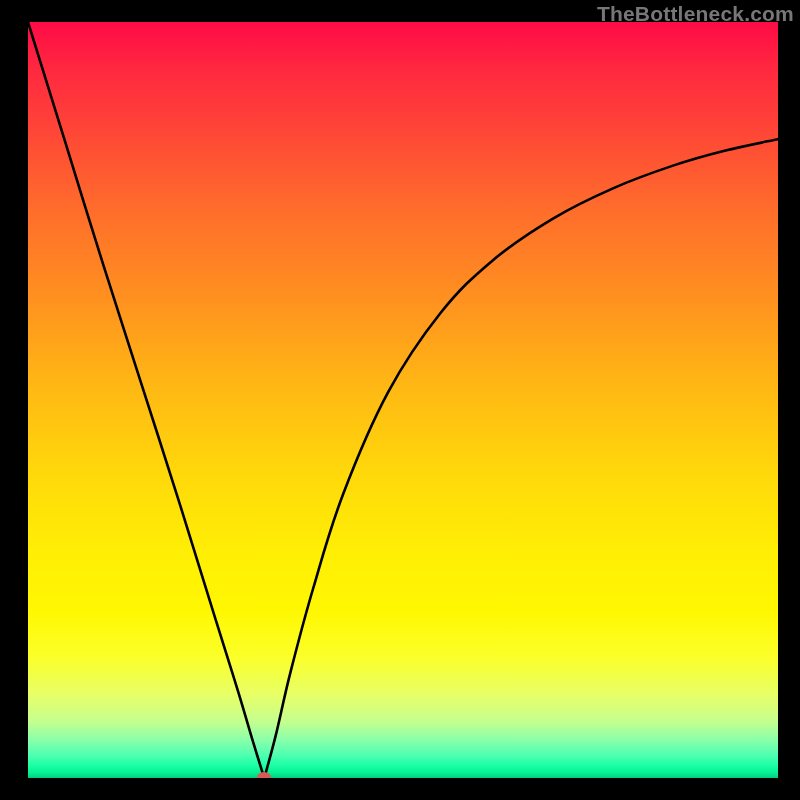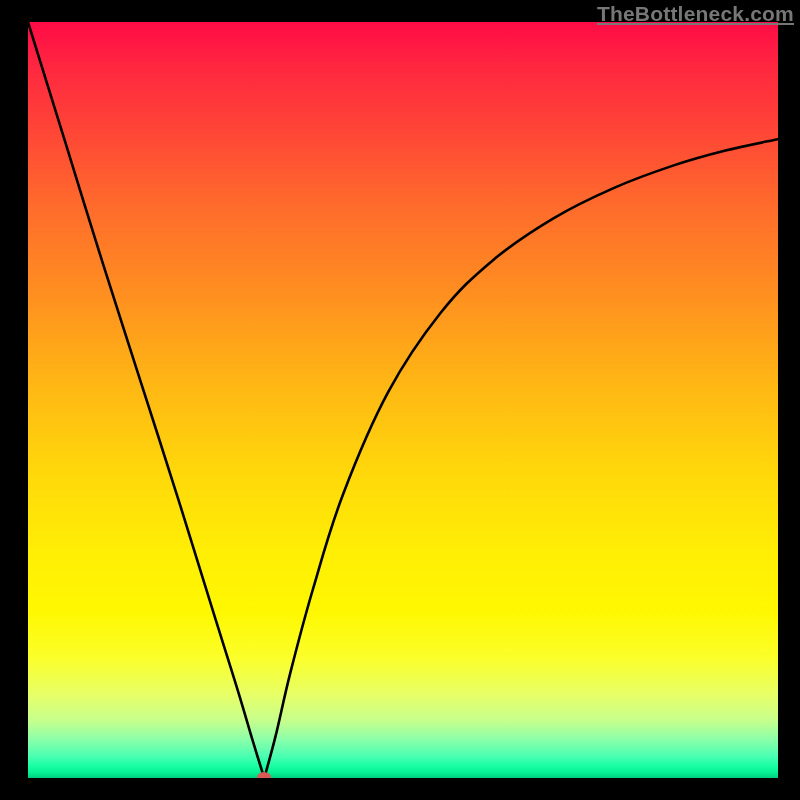--- a/index.html
+++ b/index.html
@@ -49,21 +49,20 @@
   .watermark {
     position: absolute;
     top: 2px;
     right: 6px;
     color: #777;
     font-size: 21px;
     font-weight: 600;
     letter-spacing: 0.2px;
     font-family: Arial, Helvetica, sans-serif;
     user-select: none;
-    text-decoration: underline;
   }
   svg.curve {
     position: absolute;
     left: 0;
     top: 0;
     width: 100%;
     height: 100%;
     overflow: visible;
   }
   .marker {

